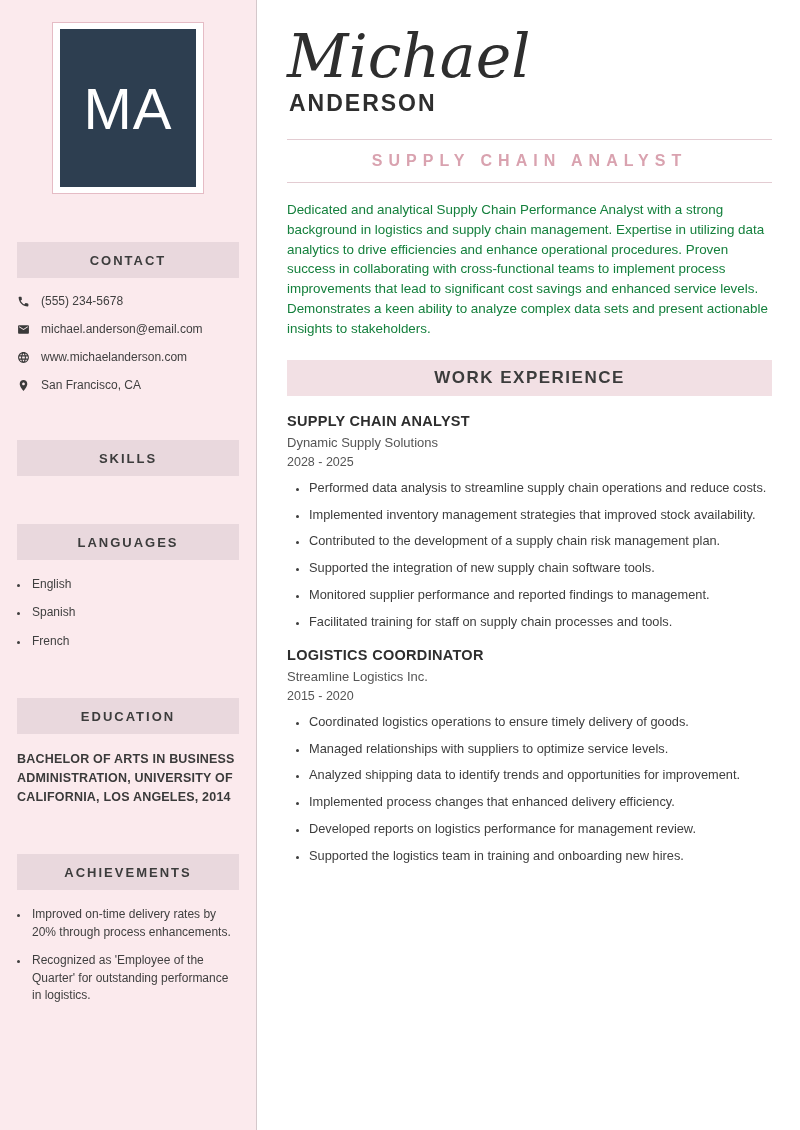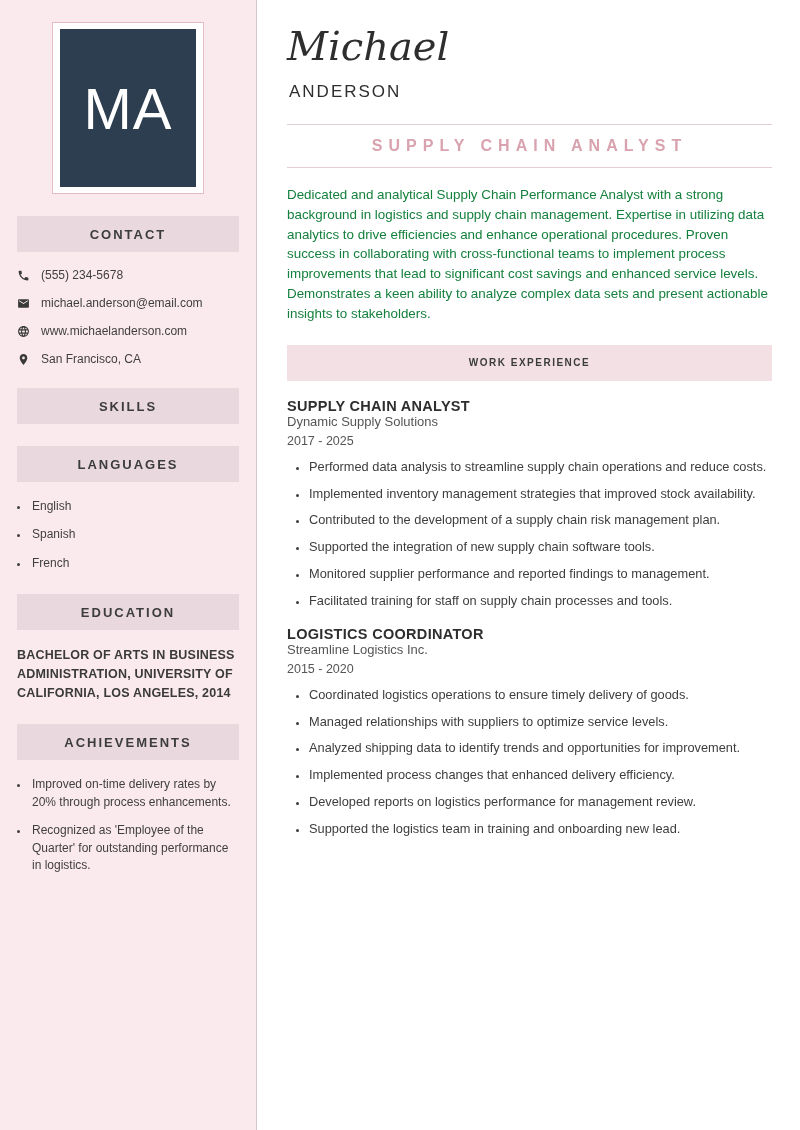--- a/index.html
+++ b/index.html
@@ -43,21 +43,21 @@
     color: #ffffff;
     display: flex;
     align-items: center;
     justify-content: center;
     font-size: 58px;
     letter-spacing: 1px;
     font-weight: 400;
   }
   .side-band {
     background: #e9d8dd;
-    margin: 22px 17px 16px 17px;
+    margin: 48px 17px 16px 17px;
     height: 36px;
     display: flex;
     align-items: center;
     justify-content: center;
     font-weight: bold;
     font-size: 13px;
     letter-spacing: 2px;
     color: #3c3c3c;
   }
   .contact-list { padding: 0 17px; }
@@ -91,32 +91,32 @@
   }
 
   
   .main {
     flex: 1 1 auto;
     padding: 26px 28px 0 30px;
   }
   .first-name {
     font-family: "DejaVu Serif", serif;
     font-style: italic;
-    font-size: 40px;
+    font-size: 60px;
     line-height: 1.0;
     color: #2e2e2e;
     margin: 0;
     font-weight: 500;
   }
   .last-name {
-    font-size: 17px;
-    font-weight: normal;
+    font-size: 23px;
+    font-weight: bold;
     letter-spacing: 2px;
     color: #2e2e2e;
-    margin: 16px 0 0 2px;
+    margin: 4px 0 0 2px;
   }
   .title-block {
     margin-top: 22px;
     border-top: 1px solid #e3ccd2;
     border-bottom: 1px solid #e3ccd2;
     padding: 12px 0;
     text-align: center;
     color: #d9a2af;
     font-weight: bold;
     font-size: 16px;
@@ -129,32 +129,32 @@
     color: #15803d;
   }
   .work-band {
     margin-top: 21px;
     background: #f2e0e4;
     height: 36px;
     display: flex;
     align-items: center;
     justify-content: center;
     font-weight: bold;
-    font-size: 10px;
+    font-size: 17px;
     letter-spacing: 1.5px;
     color: #3c3c3c;
   }
   .job { margin-top: 17px; }
   .job-title {
     font-size: 14.5px;
     font-weight: bold;
     color: #2e2e2e;
     letter-spacing: 0.3px;
   }
-  .job-company { font-size: 13px; color: #555555; }
+  .job-company { font-size: 13px; color: #555555; margin-top: 6px; }
   .job-dates { font-size: 12.5px; color: #555555; margin-top: 5px; }
   ul.job-bullets {
     margin: 10px 0 0 0;
     padding-left: 22px;
     font-size: 12.8px;
     color: #3d3d3d;
   }
   ul.job-bullets li { margin-bottom: 9.5px; line-height: 1.35; }
   ul.job-bullets li::marker { font-size: 11px; }
 </style>
@@ -232,39 +232,39 @@
 
     <div class="title-block">SUPPLY CHAIN ANALYST</div>
 
     <p class="summary">Dedicated and analytical Supply Chain Performance Analyst with a strong background in logistics and supply chain management. Expertise in utilizing data analytics to drive efficiencies and enhance operational procedures. Proven success in collaborating with cross-functional teams to implement process improvements that lead to significant cost savings and enhanced service levels. Demonstrates a keen ability to analyze complex data sets and present actionable insights to stakeholders.</p>
 
     <div class="work-band">WORK EXPERIENCE</div>
 
     <div class="job">
       <div class="job-title">SUPPLY CHAIN ANALYST</div>
       <div class="job-company">Dynamic Supply Solutions</div>
-      <div class="job-dates">2017 - 2025</div>
+      <div class="job-dates">2028 - 2025</div>
       <ul class="job-bullets">
           <li>Performed data analysis to streamline supply chain operations and reduce costs.</li>
           <li>Implemented inventory management strategies that improved stock availability.</li>
           <li>Contributed to the development of a supply chain risk management plan.</li>
           <li>Supported the integration of new supply chain software tools.</li>
           <li>Monitored supplier performance and reported findings to management.</li>
           <li>Facilitated training for staff on supply chain processes and tools.</li>
         </ul>
     </div>
 
     <div class="job">
       <div class="job-title">LOGISTICS COORDINATOR</div>
       <div class="job-company">Streamline Logistics Inc.</div>
       <div class="job-dates">2015 - 2020</div>
       <ul class="job-bullets">
           <li>Coordinated logistics operations to ensure timely delivery of goods.</li>
           <li>Managed relationships with suppliers to optimize service levels.</li>
           <li>Analyzed shipping data to identify trends and opportunities for improvement.</li>
           <li>Implemented process changes that enhanced delivery efficiency.</li>
           <li>Developed reports on logistics performance for management review.</li>
-          <li>Supported the logistics team in training and onboarding new lead.</li>
+          <li>Supported the logistics team in training and onboarding new hires.</li>
         </ul>
     </div>
 
   </main>
 </div>
 
 </body></html>

